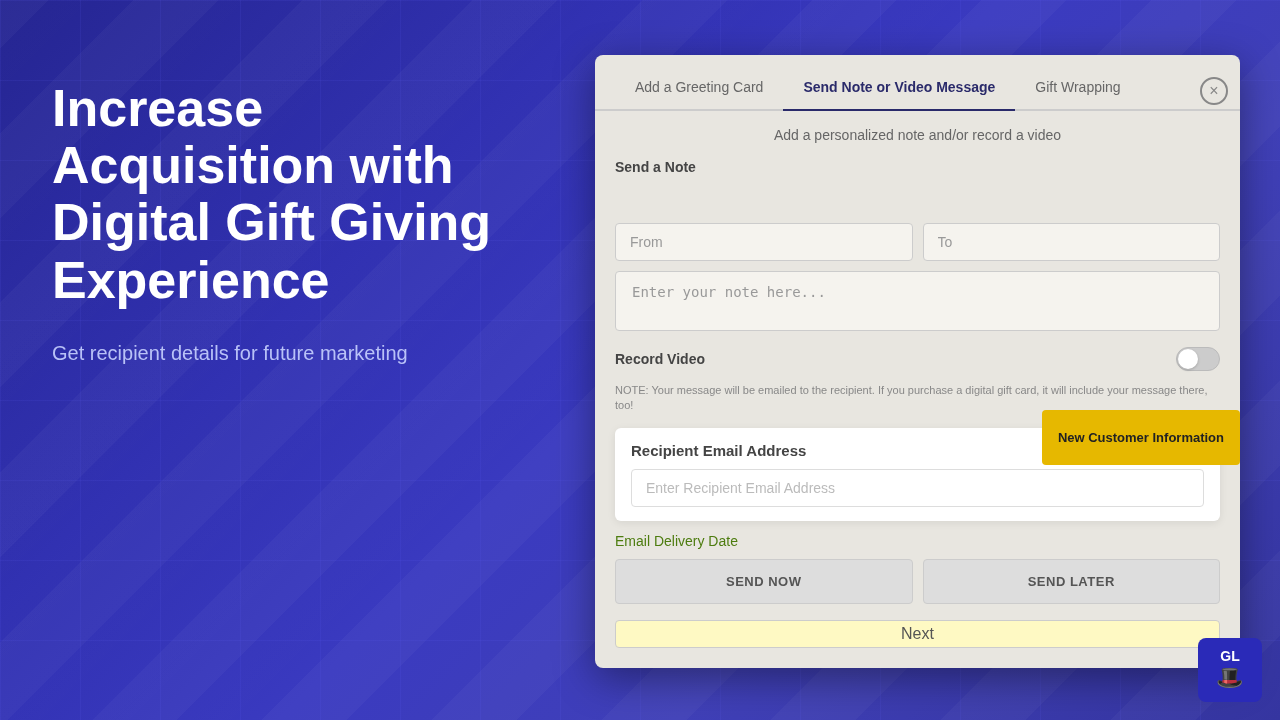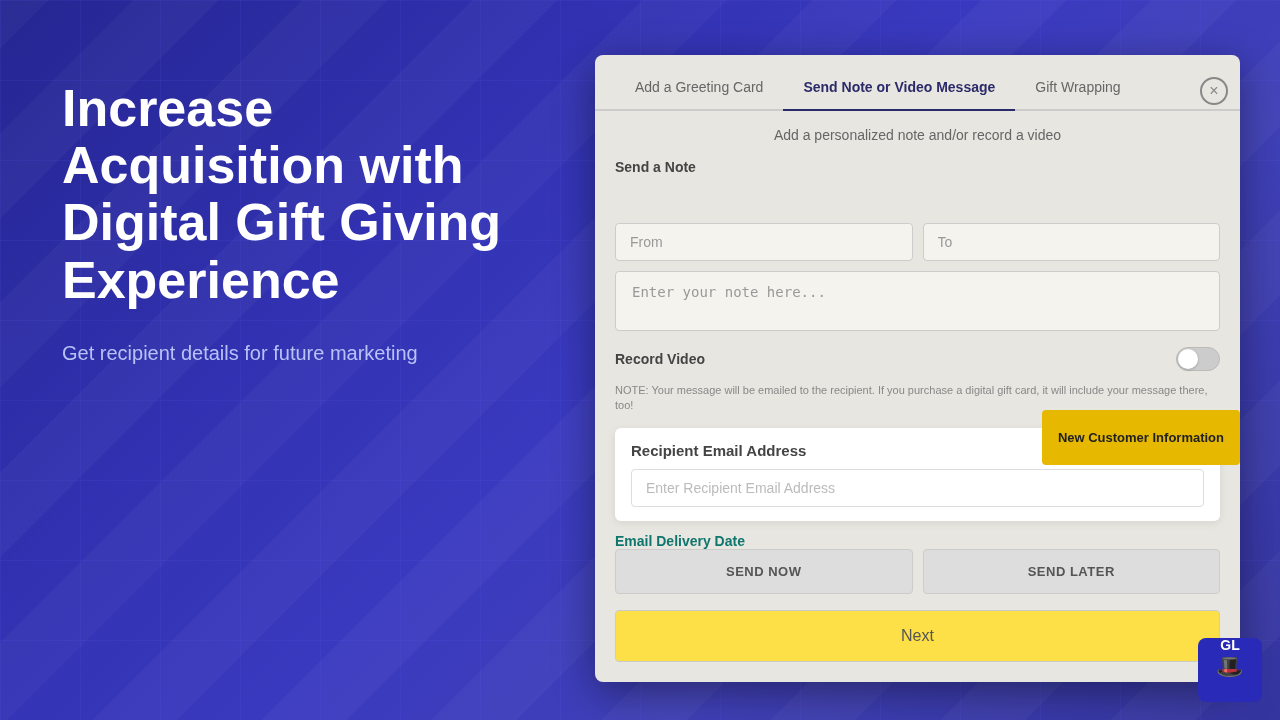--- a/index.html
+++ b/index.html
@@ -43,21 +43,21 @@
       background-image:
         linear-gradient(rgba(100,100,255,0.1) 1px, transparent 1px),
         linear-gradient(90deg, rgba(100,100,255,0.1) 1px, transparent 1px);
       background-size: 80px 80px;
       z-index: 0;
     }
 
     
     .left-content {
       position: absolute;
-      left: 62px;
+      left: 52px;
       top: 80px;
       width: 440px;
       z-index: 2;
     }
 
     .main-heading {
       font-size: 52px;
       font-weight: 800;
       color: #ffffff;
       line-height: 1.1;
@@ -280,22 +280,23 @@
       font-size: 13px;
       font-weight: 700;
       padding: 20px 16px;
       border-radius: 4px;
       white-space: nowrap;
       z-index: 20;
     }
 
     .email-delivery-label {
       font-size: 14px;
-      font-weight: 700;
-      color: #0f766e;
+      font-weight: 400;
+      color: #4d7c0f;
+      margin-bottom: 10px;
     }
 
     .send-row {
       display: flex;
       gap: 10px;
       margin-bottom: 16px;
     }
 
     .send-btn {
       flex: 1;
@@ -306,42 +307,42 @@
       color: #555;
       font-size: 13px;
       font-weight: 700;
       letter-spacing: 0.5px;
       cursor: pointer;
       text-transform: uppercase;
     }
 
     .next-btn {
       width: 100%;
-      padding: 16px;
+      padding: 4px;
       border: 1px solid #ccc;
       border-radius: 4px;
-      background: #fde047;
+      background: #fef9c3;
       color: #555;
       font-size: 16px;
       cursor: pointer;
     }
 
     
     .logo-badge {
       position: absolute;
       bottom: 18px;
       right: 18px;
       width: 64px;
       height: 64px;
       background: #2a2ab8;
       border-radius: 8px;
       z-index: 10;
       display: flex;
       align-items: center;
-      justify-content: flex-start;
+      justify-content: center;
       flex-direction: column;
     }
 
     .logo-text {
       color: white;
       font-size: 14px;
       font-weight: 800;
       line-height: 1;
     }
 

